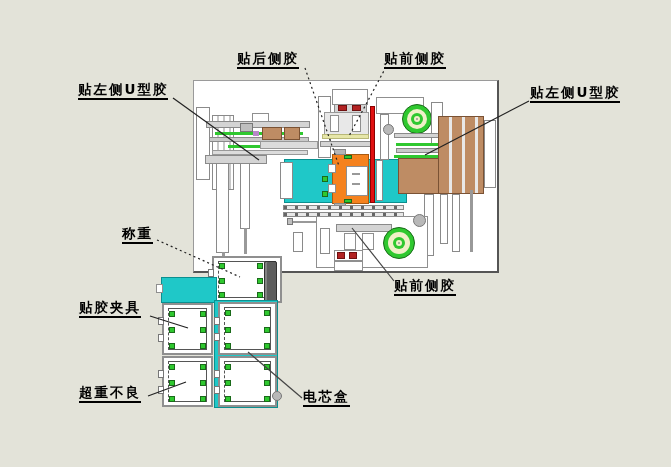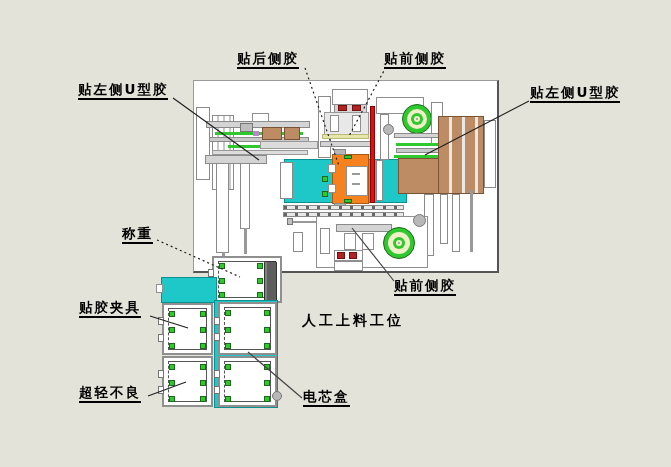--- a/index.html
+++ b/index.html
@@ -215,18 +215,17 @@
     <line x1="394" y1="281" x2="352" y2="228" stroke="#444" stroke-width="1.2"></line>
     <line x1="302" y1="398" x2="248" y2="352" stroke="#444" stroke-width="1.2"></line>
   </svg>
 
   <div class="callout ul" style="left:78px;top:82px">贴左侧U型胶</div>
   <div class="callout ul" style="left:237px;top:51px">贴后侧胶</div>
   <div class="callout ul" style="left:384px;top:51px">贴前侧胶</div>
   <div class="callout ul" style="left:530px;top:85px">贴左侧U型胶</div>
   <div class="callout ul" style="left:122px;top:226px">称重</div>
   <div class="callout ul" style="left:79px;top:300px">贴胶夹具</div>
-  <div class="callout ul" style="left:79px;top:385px">超轻不良</div>
+  <div class="callout ul" style="left:79px;top:385px">超重不良</div>
   <div class="callout ul" style="left:394px;top:278px">贴前侧胶</div>
-  <div class="callout big" style="left:302px;top:313px">人工上料工位</div>
   <div class="callout ul" style="left:303px;top:389px">电芯盒</div>
 
 </div>
 
 </body></html>

